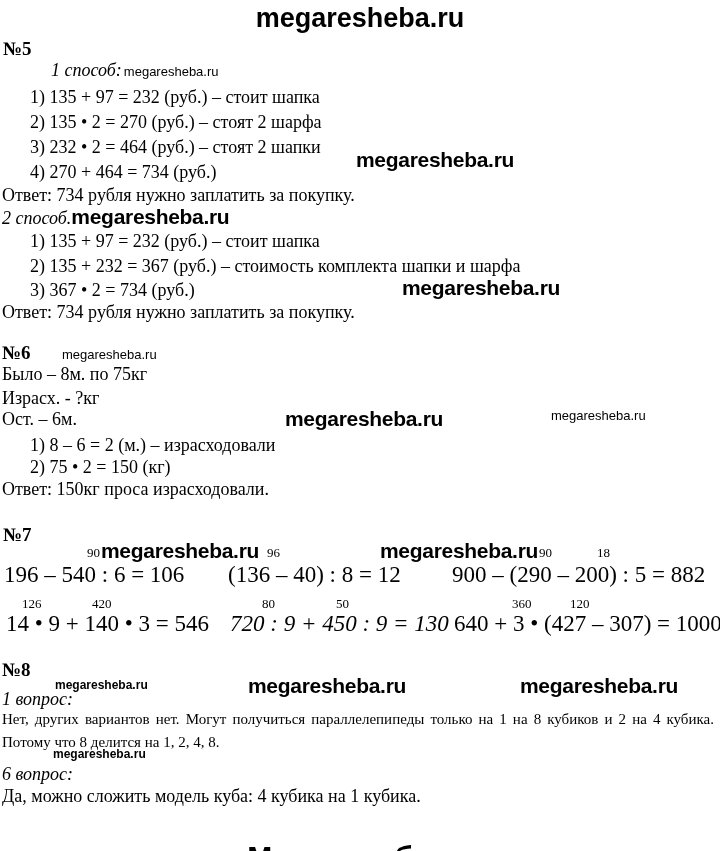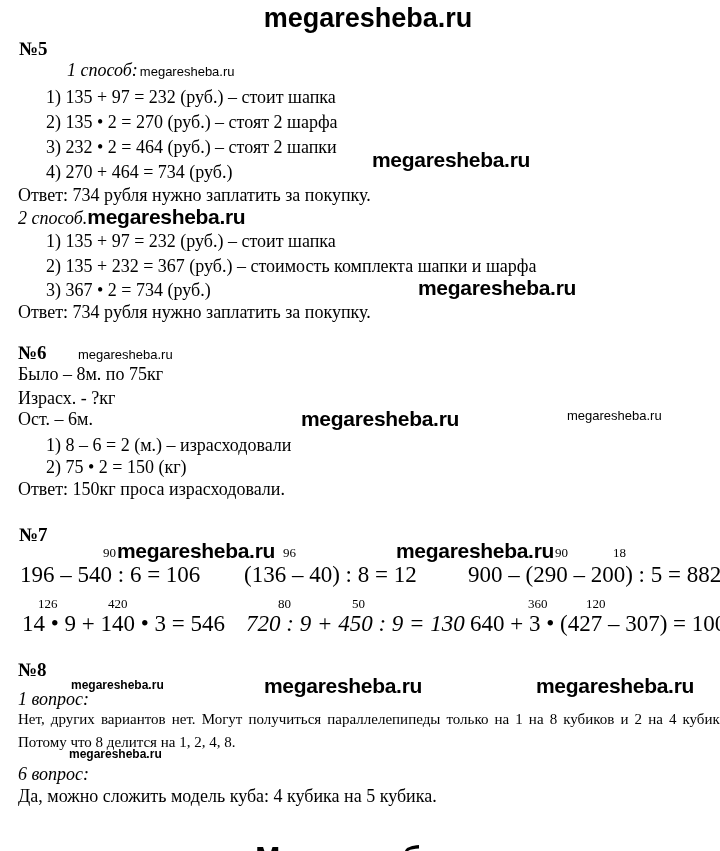--- a/index.html
+++ b/index.html
@@ -2,21 +2,21 @@
 <html><head>
 <meta charset="utf-8">
 <style>
   html,body{margin:0;padding:0;}
   body{
     width:720px;height:851px;
     background:#ffffff;color:#000;
     position:relative;overflow:hidden;
     font-family:"Liberation Serif",serif;
   }
-  .abs{position:absolute;white-space:nowrap;padding-left:16px;}
+  .abs{position:absolute;white-space:nowrap;}
   .line{font-size:18px;}
   .it{font-style:italic;}
   .hnum{font-size:19px;font-weight:bold;}
   .wm-big{font-family:"Liberation Sans",sans-serif;font-weight:bold;font-size:21px;letter-spacing:-0.3px;}
   .wm-sm{font-family:"Liberation Sans",sans-serif;font-size:13px;}
   .wm-xs{font-family:"Liberation Sans",sans-serif;font-size:12px;font-weight:bold;}
   .expr{font-size:23px;}
   .sup{font-size:13px;}
   .hdr{font-family:"Liberation Sans",sans-serif;font-weight:bold;font-size:27px;text-align:center;left:0;right:0;}
   .para{font-size:15px;line-height:23px;white-space:normal;text-align:justify;width:712px;}
@@ -93,15 +93,15 @@
 <div class="abs hnum" style="top:659px;left:2px;">№8</div>
 <div class="abs wm-xs" style="top:678px;left:55px;">megaresheba.ru</div>
 <div class="abs wm-big" style="top:674px;left:248px;">megaresheba.ru</div>
 <div class="abs wm-big" style="top:674px;left:520px;">megaresheba.ru</div>
 
 <div class="abs line it" style="top:689px;left:2px;">1 вопрос:</div>
 <div class="abs para" style="top:708px;left:2px;">Нет, других вариантов нет. Могут получиться параллелепипеды только на 1 на 8 кубиков и 2 на 4 кубика. Потому что 8 делится на 1, 2, 4, 8.</div>
 
 <div class="abs wm-xs" style="top:747px;left:53px;">megaresheba.ru</div>
 <div class="abs line it" style="top:764px;left:2px;">6 вопрос:</div>
-<div class="abs line" style="top:786px;left:2px;">Да, можно сложить модель куба: 4 кубика на 5 кубика.</div>
+<div class="abs line" style="top:786px;left:2px;">Да, можно сложить модель куба: 4 кубика на 1 кубика.</div>
 
 <div class="abs ftr" style="top:840px;">Мегарешеба.ру</div>
 
 </body></html>

